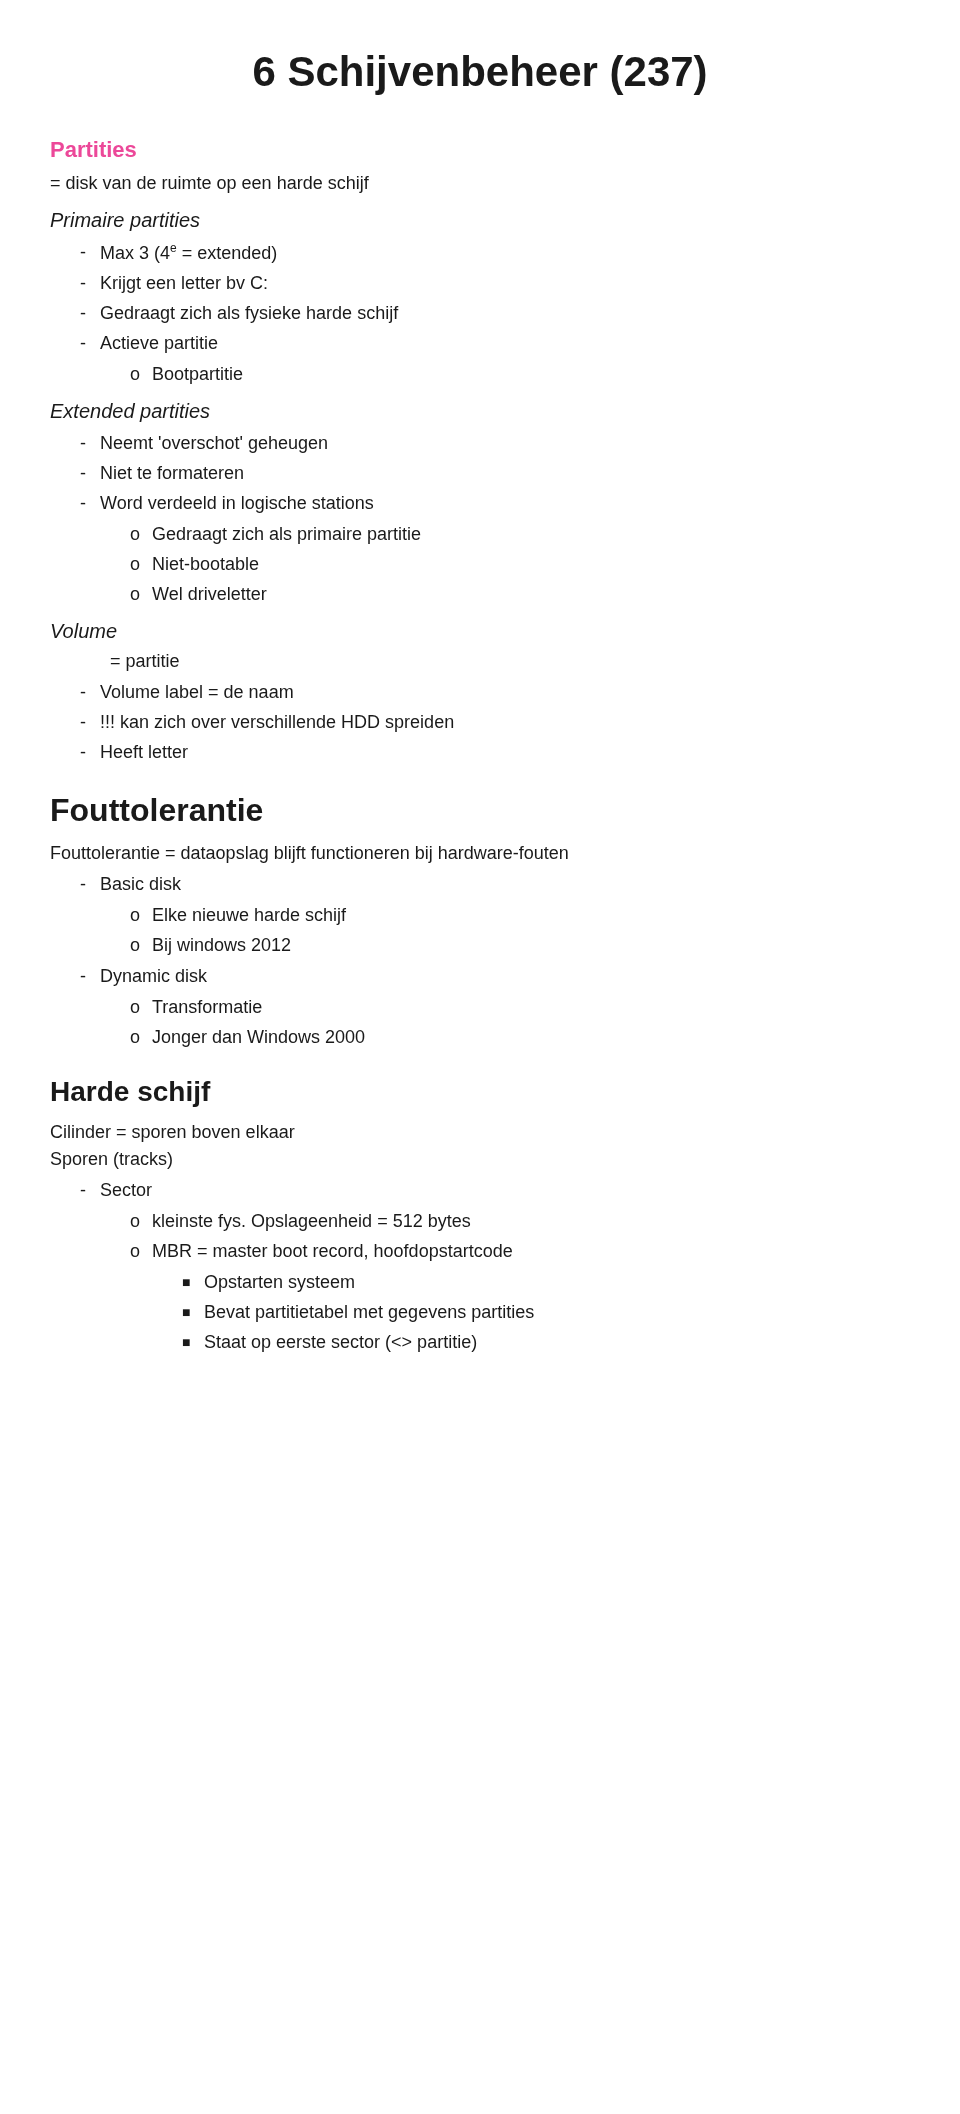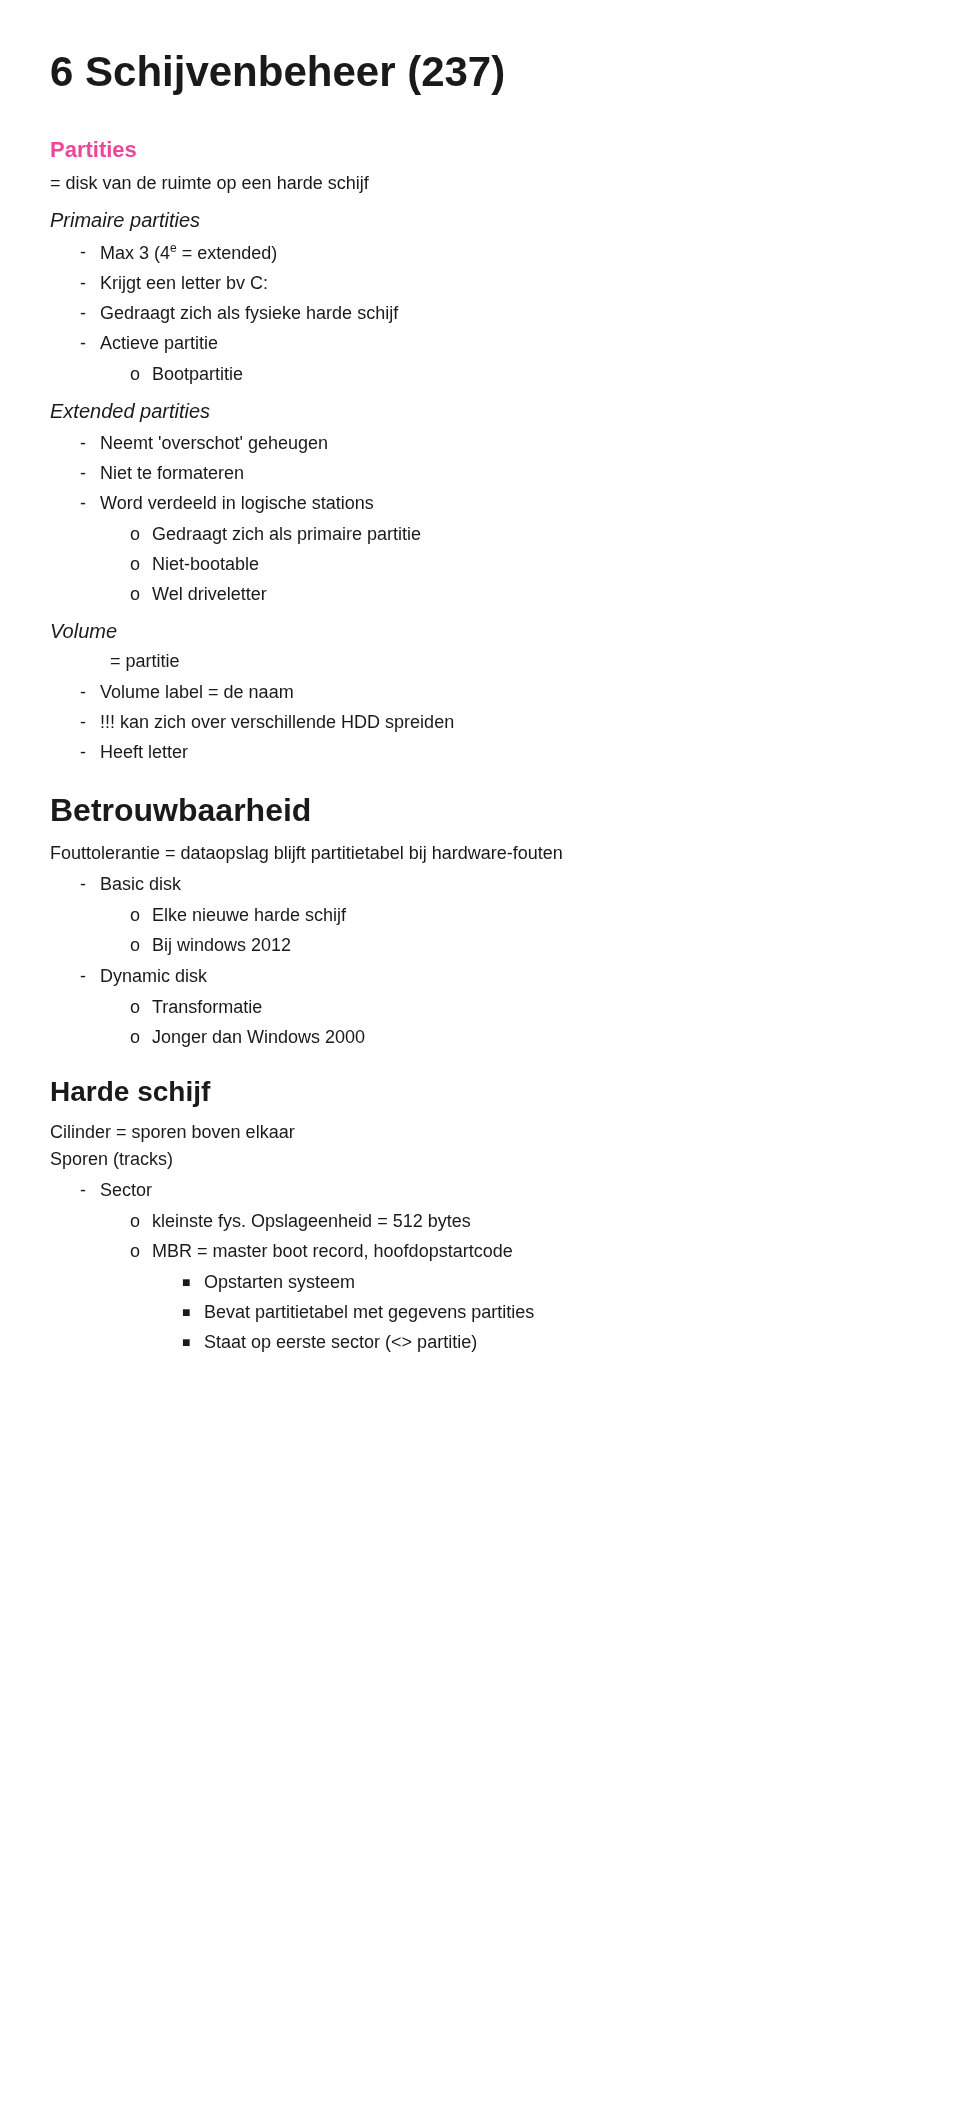--- a/index.html
+++ b/index.html
@@ -16,20 +16,21 @@
       width: 960px;
       padding: 40px 50px 60px 50px;
       line-height: 1.5;
     }
 
     .page-title {
       font-size: 42px;
       font-weight: bold;
       color: #1a1a1a;
       margin-bottom: 30px;
+      text-align: center;
     }
 
     .section-heading {
       font-size: 22px;
       font-weight: bold;
       color: #ec4899;
       margin-top: 10px;
       margin-bottom: 4px;
     }
 
@@ -170,22 +171,22 @@
   <div class="italic-heading"><em>Volume</em></div>
   <div class="volume-indent">= partitie</div>
   <ul class="dash-list">
     <li>Volume label = de naam</li>
     <li>!!! kan zich over verschillende HDD spreiden</li>
     <li>Heeft letter</li>
   </ul>
 </div>
 
 <div class="content-block">
-  <div class="big-heading">Betrouwbaarheid</div>
-  <div>Fouttolerantie  = dataopslag blijft partitietabel bij hardware-fouten</div>
+  <div class="big-heading">Fouttolerantie</div>
+  <div>Fouttolerantie  = dataopslag blijft functioneren bij hardware-fouten</div>
   <ul class="dash-list">
     <li>Basic disk
       <ul class="circle-list">
         <li>Elke nieuwe harde schijf</li>
         <li>Bij windows 2012</li>
       </ul>
     </li>
     <li>Dynamic disk
       <ul class="circle-list">
         <li>Transformatie</li>

